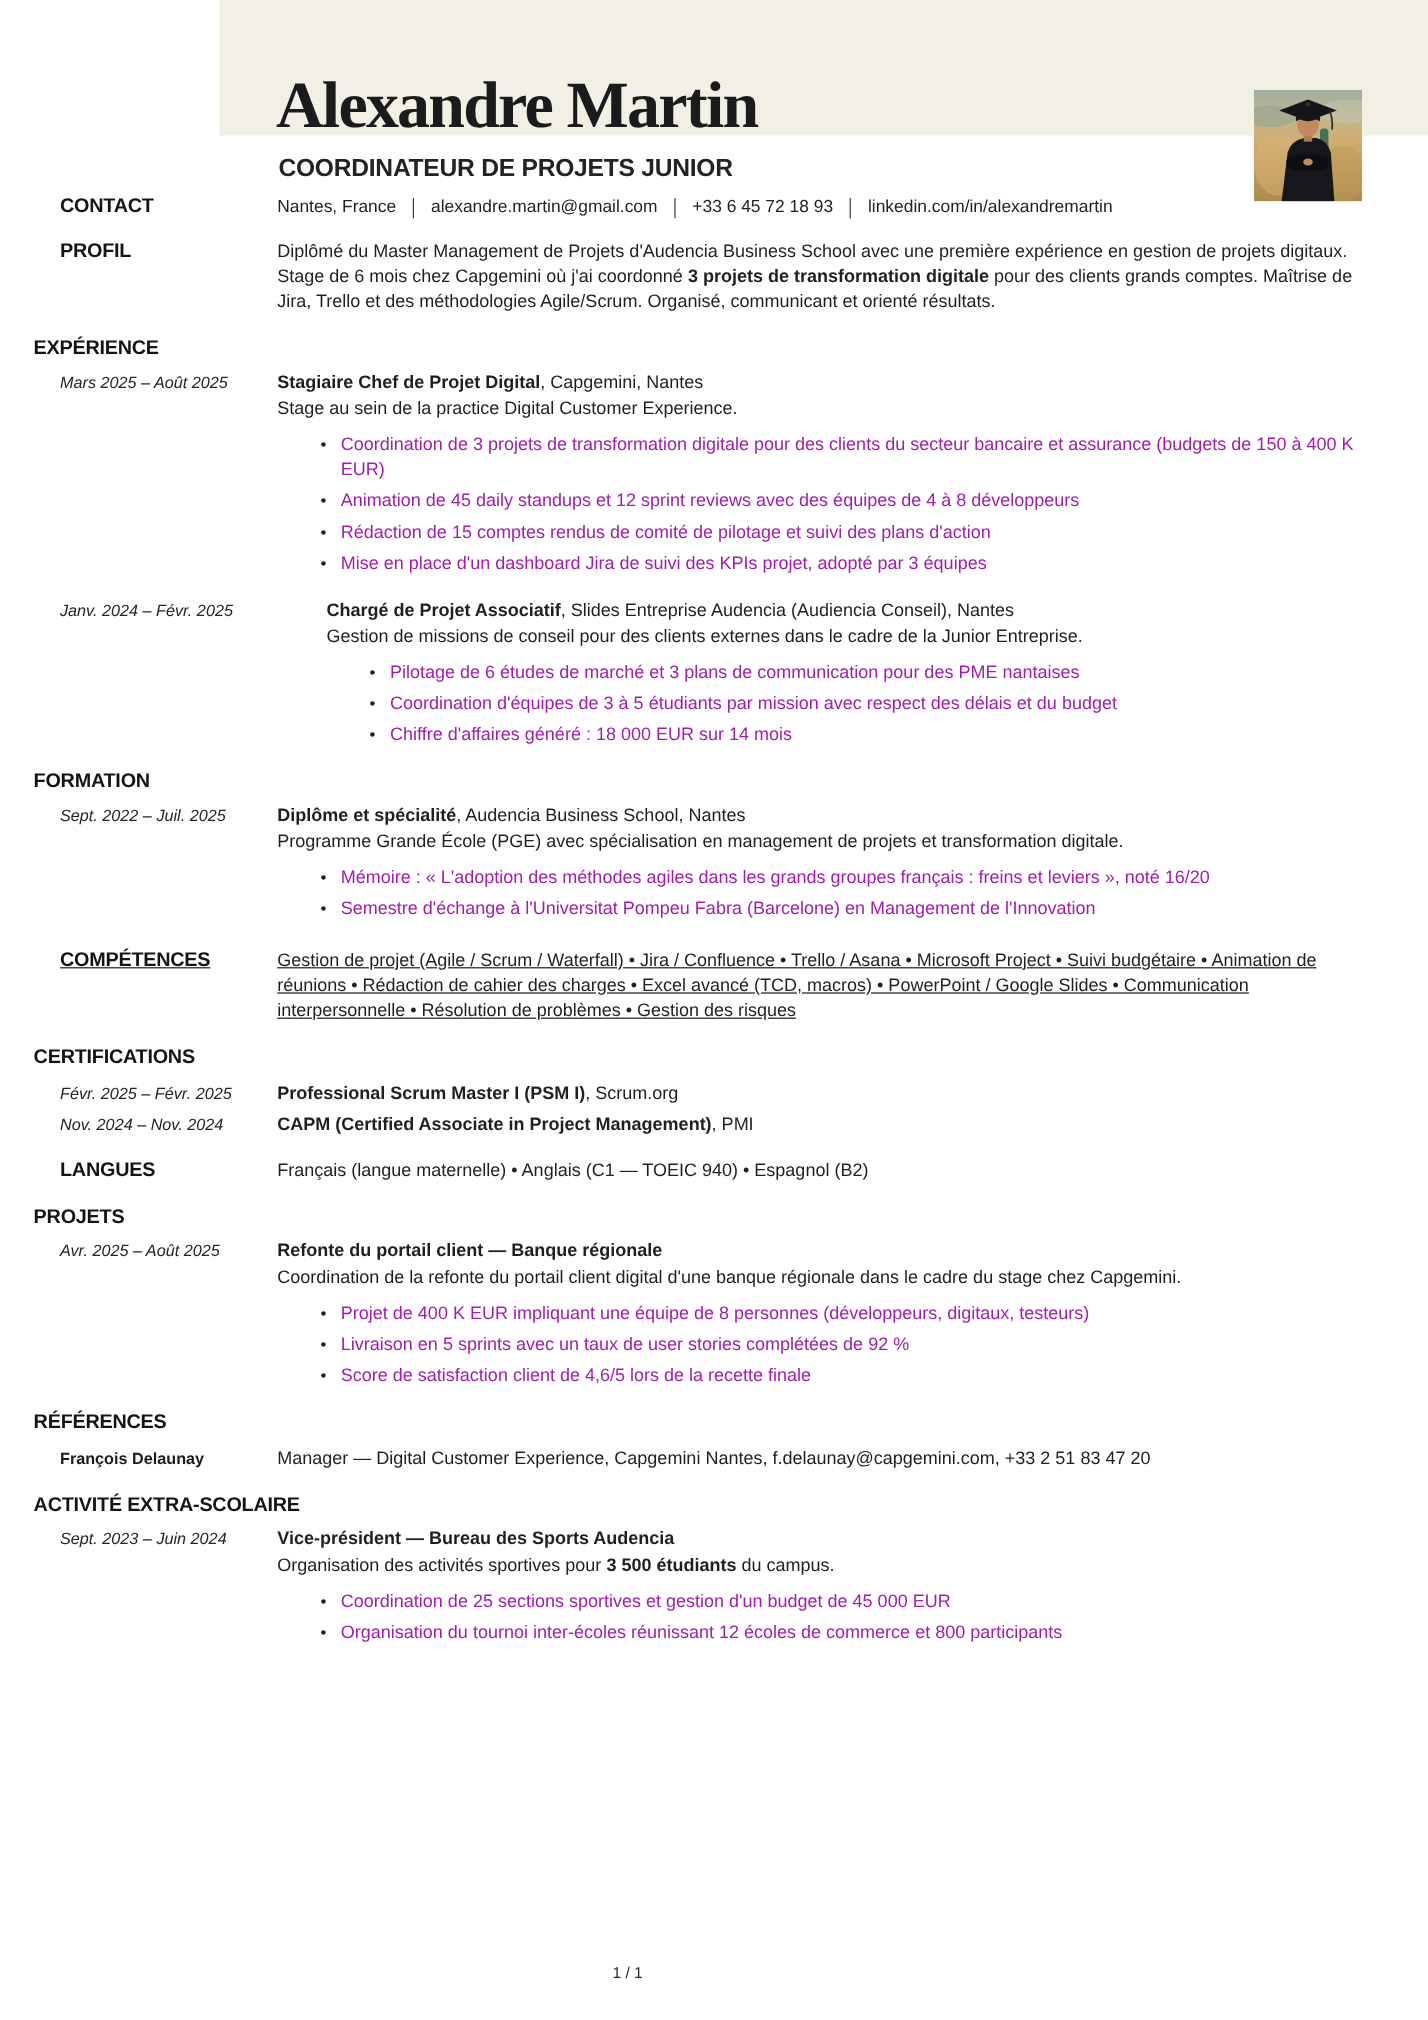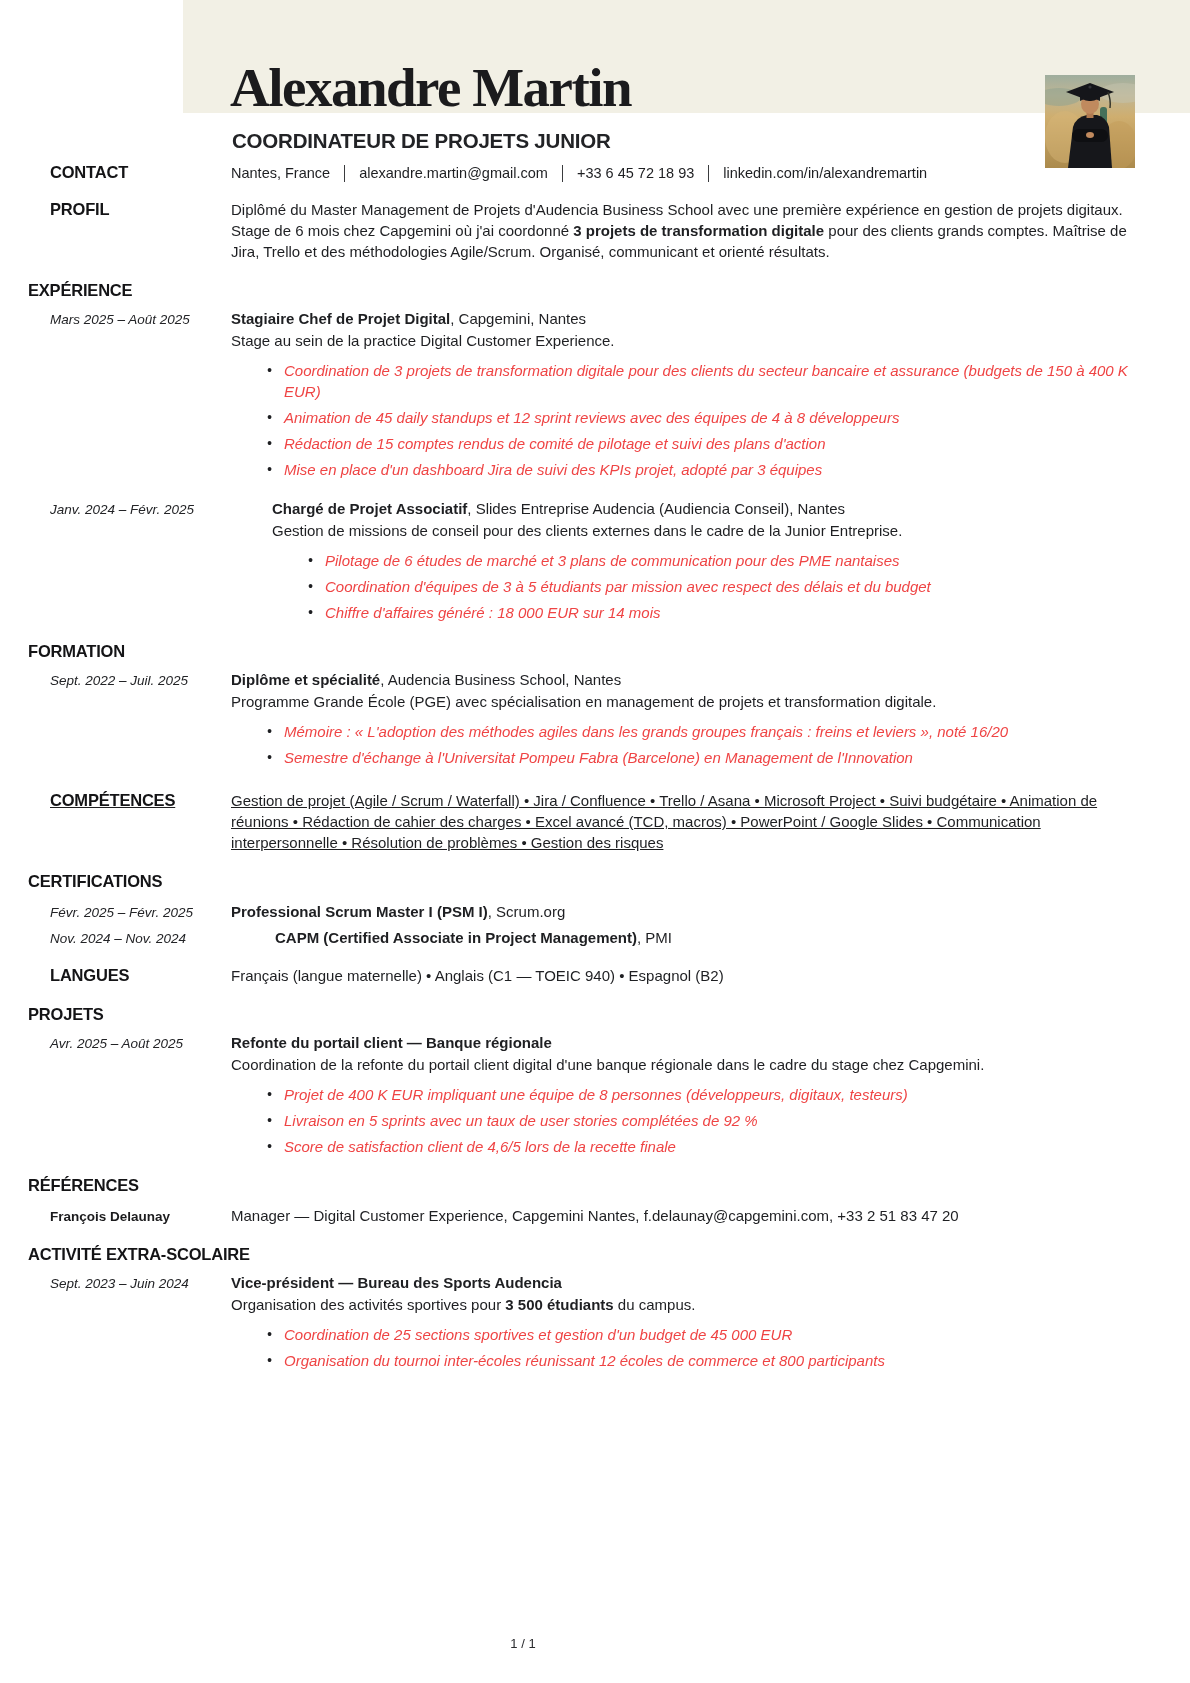--- a/index.html
+++ b/index.html
@@ -19,36 +19,36 @@
   .row { display:grid; grid-template-columns:181px 1fr; padding:0 57px 0 50px; align-items:baseline; }
   .sec-label { font-size:16.5px; font-weight:700; letter-spacing:-0.2px; color:#141416; white-space:nowrap; }
   .date { font-size:13.5px; font-style:italic; color:#232427; white-space:nowrap; padding-right:8px; }
   .ref-name { font-size:13.5px; font-weight:700; color:#1b1b1d; white-space:nowrap; }
   .body-text { font-size:15px; line-height:21px; color:#1e1f22; }
   .entry-title { font-size:15px; line-height:21px; color:#1e1f22; }
   .entry-title .b, .body-text .b { font-weight:700; }
   .entry-desc { margin-top:1px; }
 
   ul.bullets { list-style:none; margin:9px 0 0 36px; }
-  ul.bullets li { position:relative; padding-left:17px; font-size:15px; line-height:21px; color:#ef4444;font-style:italic; }
+  ul.bullets li { position:relative; padding-left:17px; font-size:15px; line-height:21px; color:#a21caf; }
   ul.bullets li + li { margin-top:5px; }
   ul.bullets li::before { content:"•"; position:absolute; left:0; top:0; font-size:14px; color:#1e1f22; }
 
   
   .contact-line { display:flex; align-items:center; flex-wrap:nowrap; font-size:14.5px; color:#1e1f22; }
   .contact-sep { width:1px; height:17px; background:#3a3b3e; margin:0 14px; align-self:center; }
 
   
   .mt-profil { margin-top:17px; }
   .mt-sechead { margin-top:19px;padding-left:28px; }
   .mt-entry { margin-top:6px; }
   .mt-entry2 { margin-top:18px;gap:41px; }
   .mt-compet { margin-top:22px;text-decoration:underline; }
   .mt-cert { margin-top:8px; }
-  .mt-cert2 { margin-top:5px;gap:44px; }
+  .mt-cert2 { margin-top:5px; }
   .mt-langues { margin-top:17px; }
   .sec-head-row { min-height:21px; }
 
   .footer { position:absolute; left:0; top:1636px; width:1046px; text-align:center; font-size:13px; color:#2a2b2e; }
 </style>
 </head>
 <body>
 
 <div class="page">
 

